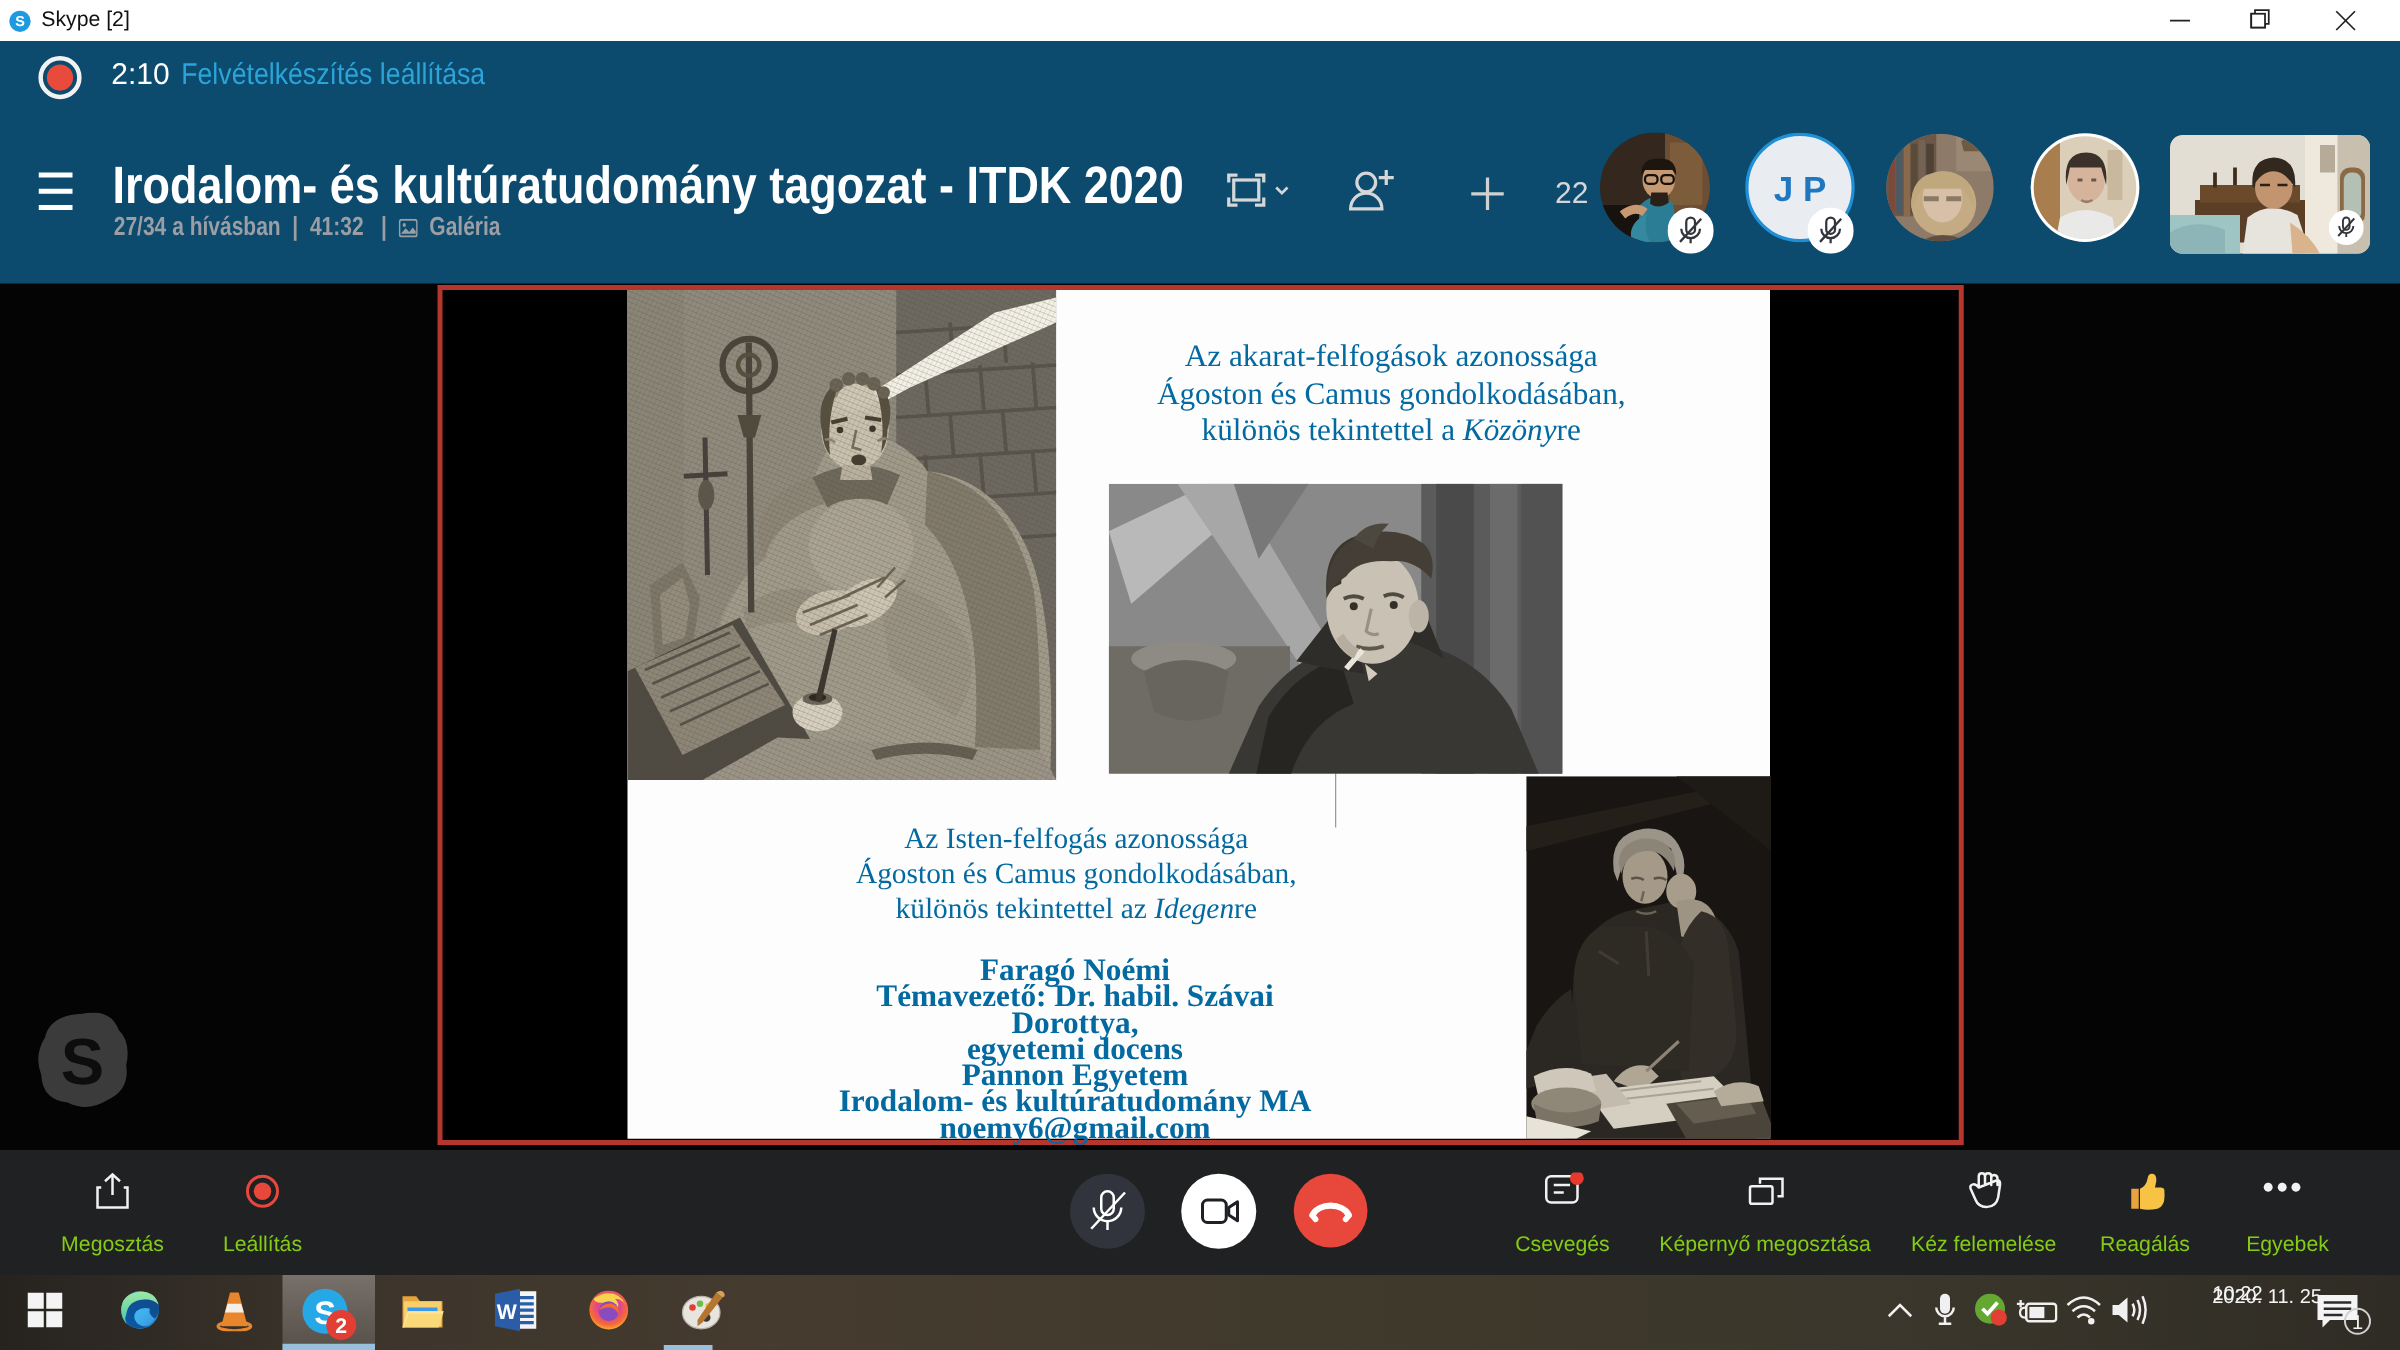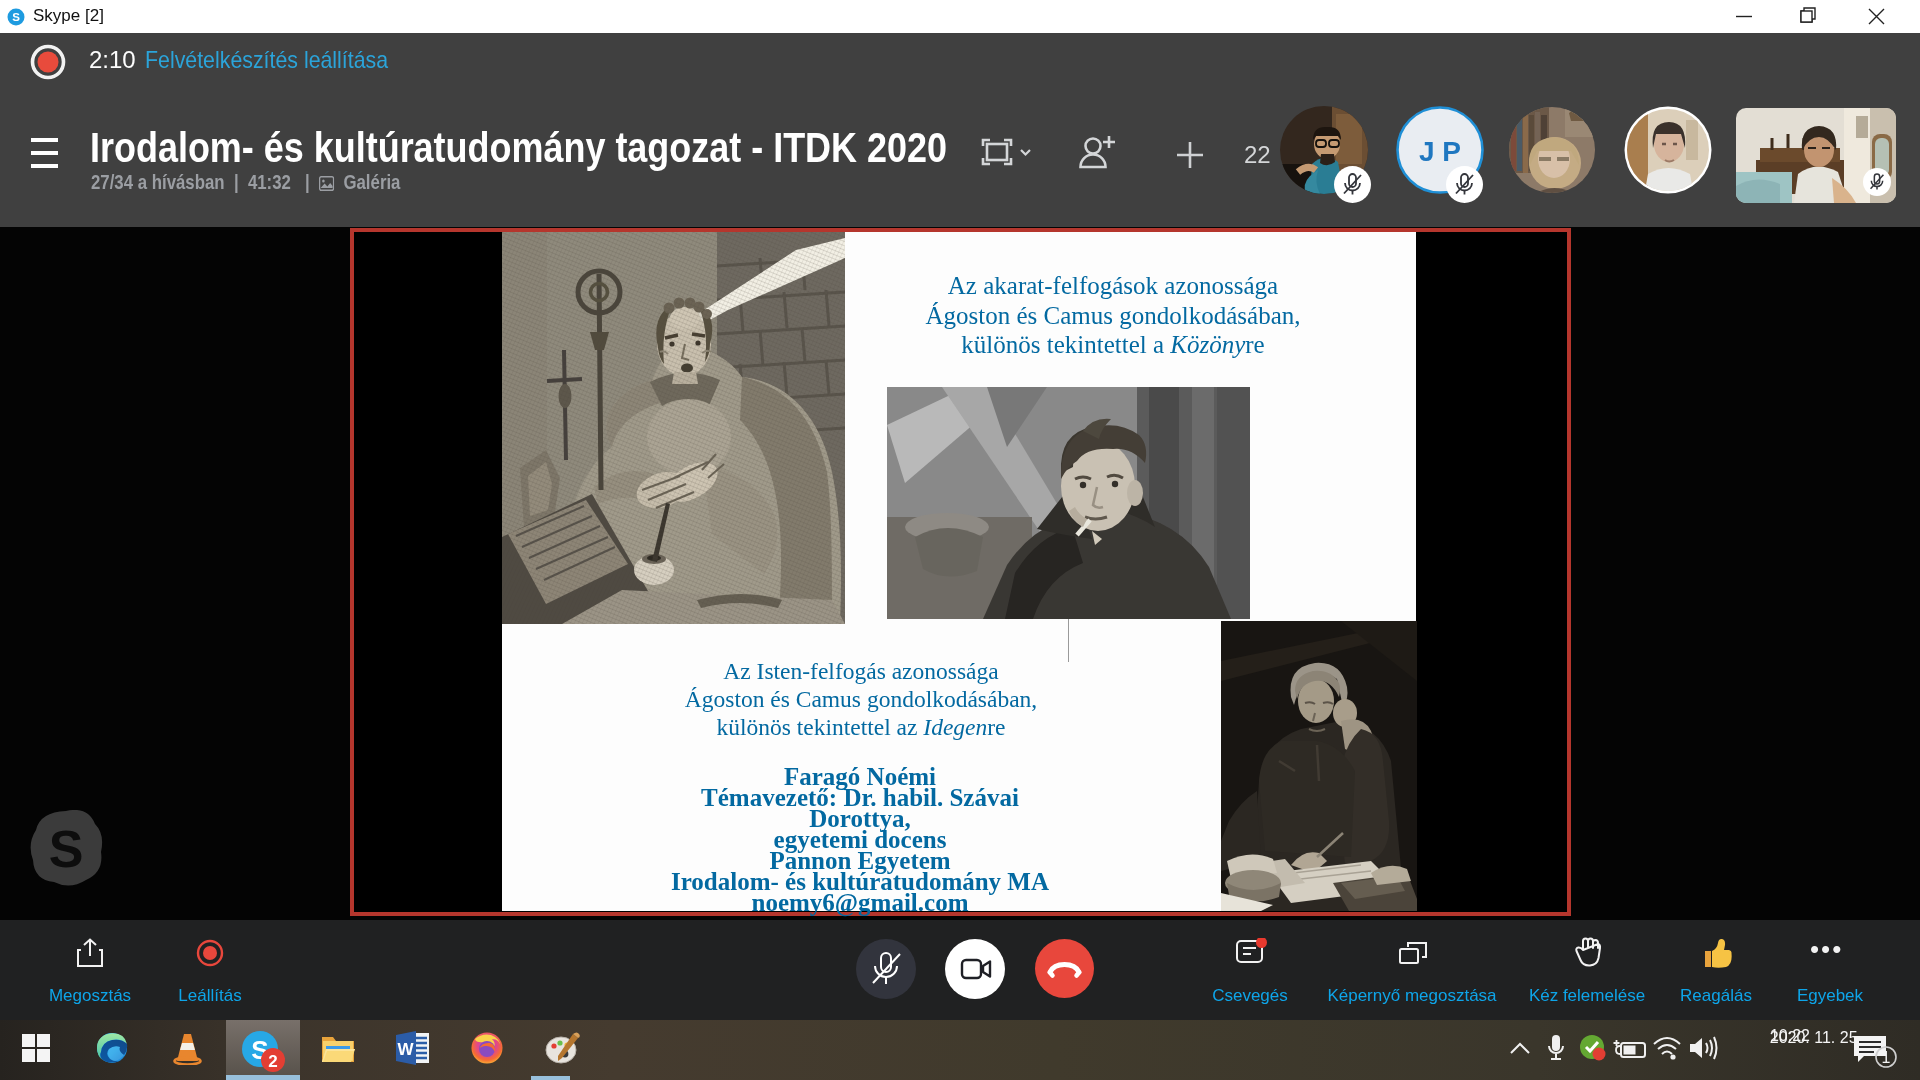--- a/index.html
+++ b/index.html
@@ -1,24 +1,24 @@
 <!DOCTYPE html>
 <html lang="hu"><head>
 <meta charset="utf-8">
 <title>Skype</title>
 <style>
 *{margin:0;padding:0;box-sizing:border-box}
 html,body{width:1920px;height:1080px;overflow:hidden;background:#000;font-family:"Liberation Sans",sans-serif}
 .a{position:absolute}
 #titlebar{position:absolute;left:0;top:0;width:1920px;height:33px;background:#ffffff}
-#header{position:absolute;left:0;top:33px;width:1920px;height:194px;background:#404040}
+#header{position:absolute;left:0;top:33px;width:1920px;height:194px;background:#0c4a6e}
 #main{position:absolute;left:0;top:227px;width:1920px;height:693px;background:#040404}
 #cbar{position:absolute;left:0;top:920px;width:1920px;height:100px;background:#202122}
 #tbar{position:absolute;left:0;top:1020px;width:1920px;height:60px;background:linear-gradient(90deg,#26231f 0%,#3c342b 14%,#453b2f 32%,#403a2c 55%,#3a362b 80%,#2f2c25 100%)}
-.lbl{position:absolute;color:#0ea5e9;font-size:17px;text-align:center;white-space:nowrap}
+.lbl{position:absolute;color:#84cc16;font-size:17px;text-align:center;white-space:nowrap}
 .serif{font-family:"Liberation Serif",serif;color:#0369a1}
 </style>
 </head>
 <body>
 
 <div id="titlebar">
  <svg class="a" style="left:7px;top:8px" width="18" height="18" viewBox="0 0 18 18">
   <circle cx="9" cy="9" r="8.5" fill="#1e9be0"></circle>
   <text x="9" y="13.2" font-size="11.5" font-weight="bold" fill="#fff" text-anchor="middle" font-family="Liberation Sans,sans-serif">S</text>
  </svg>

